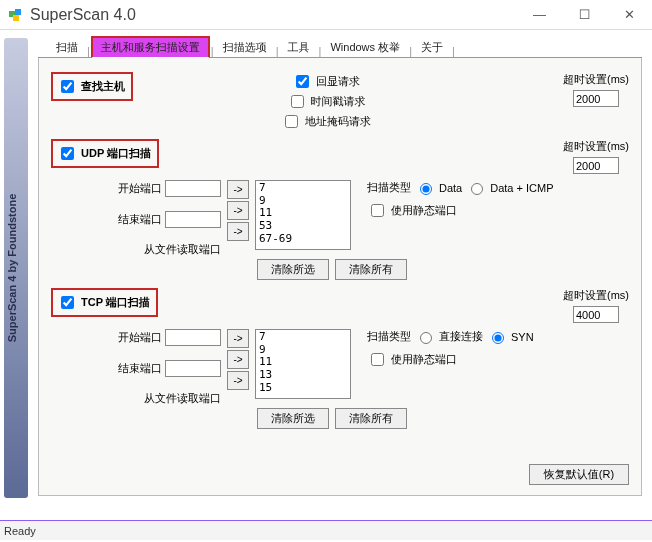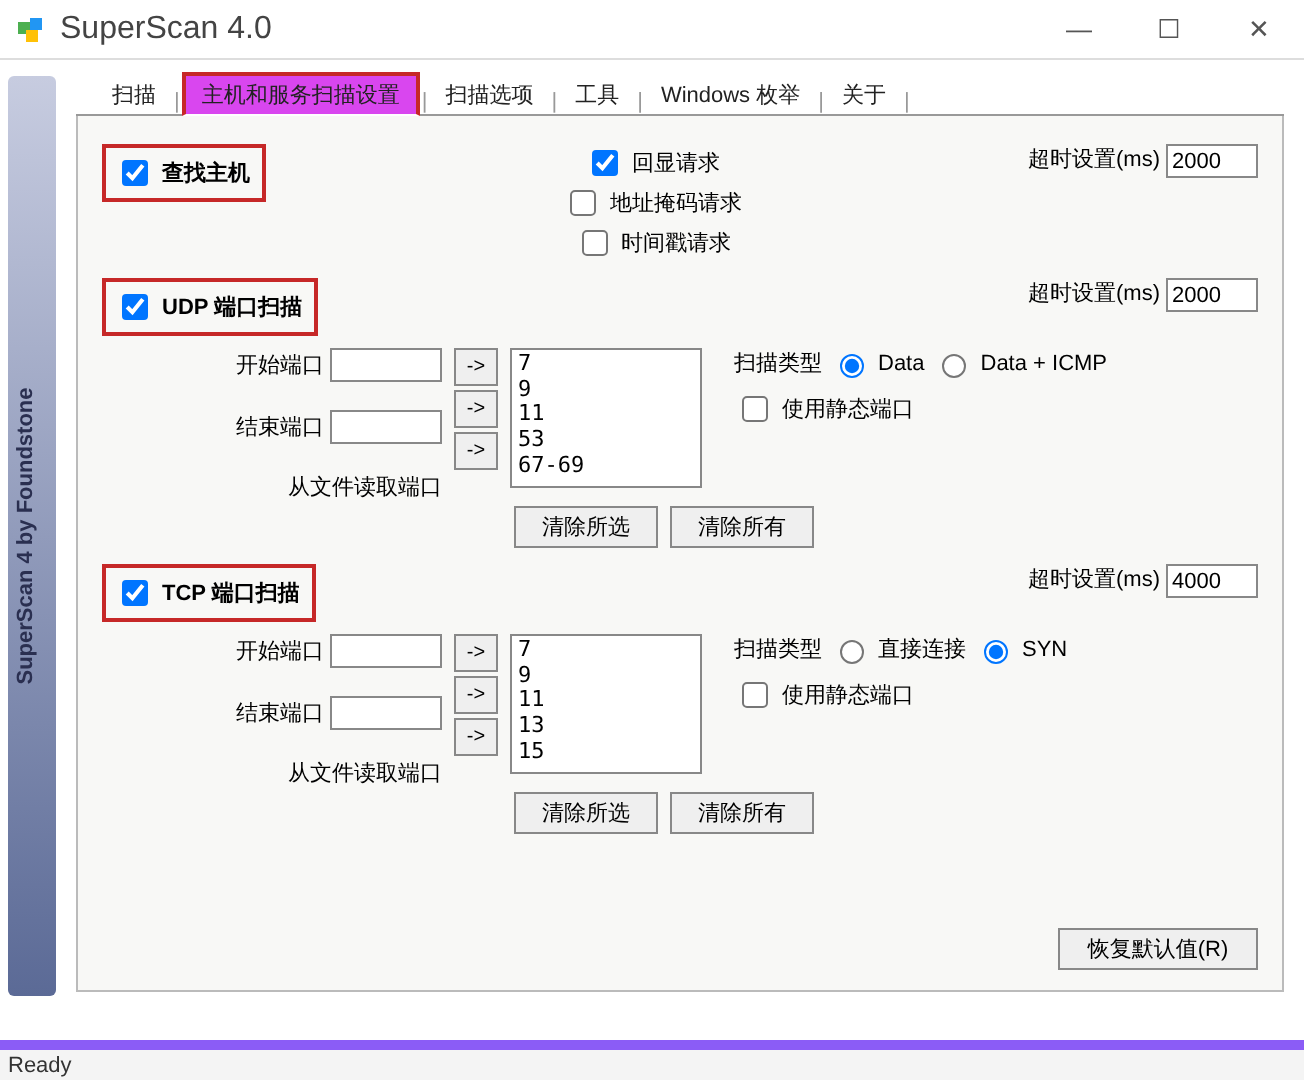--- a/index.html
+++ b/index.html
@@ -16,36 +16,36 @@
 .tab { padding: 2px 8px; color: #222; cursor: default; white-space: nowrap; }
 .tab.active { border: 2px solid #c62828; border-bottom: 1px solid #fff; position: relative; top: 1px; background: #d946ef; }
 .divider { color: #999; margin: 0 1px; }
 .tabcontent { border: 1px solid #bbb; border-top: none; padding: 14px 12px 10px 12px; height: 438px; display: flex; flex-direction: column; gap: 6px; background: #f8f8f6; }
 .section { margin-bottom: 2px; }
 .section-head { display: flex; align-items: flex-start; }
 .redbox { border: 2px solid #c62828; padding: 3px 6px 3px 4px; display: inline-flex; align-items: center; gap: 4px; }
 .chk { width: 13px; height: 13px; }
 .host-opts { margin-left: 148px; display: flex; flex-direction: column; gap: 1px; align-items: center; }
 .optrow { display: flex; align-items: center; gap: 4px; }
-.timeout { margin-left: auto; display: flex; align-items: flex-start; gap: 3px; }
+.timeout { margin-left: auto; display: flex; align-items: center; gap: 3px; flex-direction: column; }
 .timeout input { width: 46px; height: 17px; border: 1px solid #888; padding: 0 2px; background: #fff; }
 .portrow { display: flex; align-items: flex-start; margin-top: 6px; margin-left: 44px; gap: 6px; }
 .portleft { display: flex; flex-direction: column; gap: 14px; width: 126px; }
 .lblrow { display: flex; align-items: center; justify-content: flex-end; gap: 3px; }
 .lblrow label { white-space: nowrap; }
 .portinput { width: 56px; height: 17px; border: 1px solid #888; background: #fff; }
 .arrowbtn { width: 22px; height: 19px; border: 1px solid #888; background: #efefef; display: flex; align-items: center; justify-content: center; font-size: 10px; }
 .listbox { width: 96px; height: 70px; border: 1px solid #888; background: #fff; font-family: monospace; font-size: 11px; padding: 1px 3px; line-height: 1.15; white-space: pre; overflow: hidden; }
 .rightpane { margin-left: 10px; display: flex; flex-direction: column; gap: 6px; }
 .scantype { display: flex; align-items: center; gap: 4px; white-space: nowrap; }
 .radio { width: 12px; height: 12px; }
 .btnrow { display: flex; gap: 6px; margin-left: 206px; margin-top: 2px; }
 .btn { min-width: 72px; height: 21px; border: 1px solid #888; background: #efefef; display: flex; align-items: center; justify-content: center; padding: 0 8px; }
 .restore-row { display: flex; justify-content: flex-end; margin-top: auto; }
-.statusbar { height: 20px; border-top: 5px solid #8b5cf6; padding-left: 4px; display: flex; align-items: center; font-size: 11px; color: #333; background: #f4f4f4; }
+.statusbar { height: 20px; border-top: 1px solid #8b5cf6; padding-left: 4px; display: flex; align-items: center; font-size: 11px; color: #333; background: #f4f4f4; }
 .sidebar-rect { fill: url(#grad); }
 </style>
 </head>
 <body>
 
 <div class="titlebar">
   <span class="titlebar-icon">
     <svg width="16" height="16">
         <rect x="1" y="4" width="6" height="6" fill="#4caf50"></rect>
         <rect x="7" y="2" width="6" height="6" fill="#2196f3"></rect>
@@ -96,25 +96,25 @@
             <input type="checkbox" class="chk" checked="" style="">
             <b>查找主机</b>
           </span>
           <div class="host-opts">
             <div class="optrow">
                 <input type="checkbox" class="chk" checked="" style="">
                 <span>回显请求</span>
               </div>
             <div class="optrow">
                 <input type="checkbox" class="chk" style="">
+                <span>时间戳请求</span>
+              </div>
+            <div class="optrow">
+                <input type="checkbox" class="chk" style="">
                 <span>地址掩码请求</span>
-              </div>
-            <div class="optrow">
-                <input type="checkbox" class="chk" style="">
-                <span>时间戳请求</span>
               </div>
           </div>
           <div class="timeout">
             <span>超时设置(ms)</span>
             <input type="text" value="2000" style="">
           </div>
         </div>
       </div>
 
       <div class="section">

